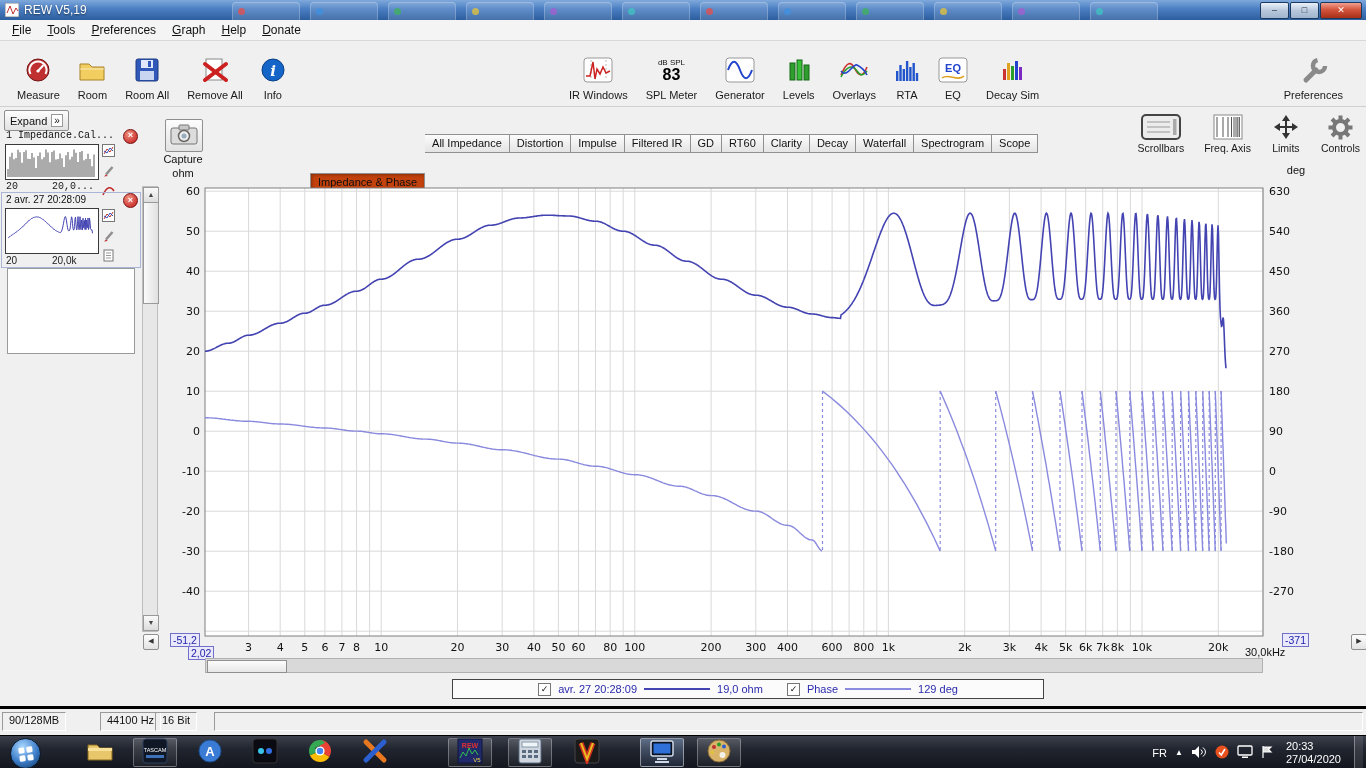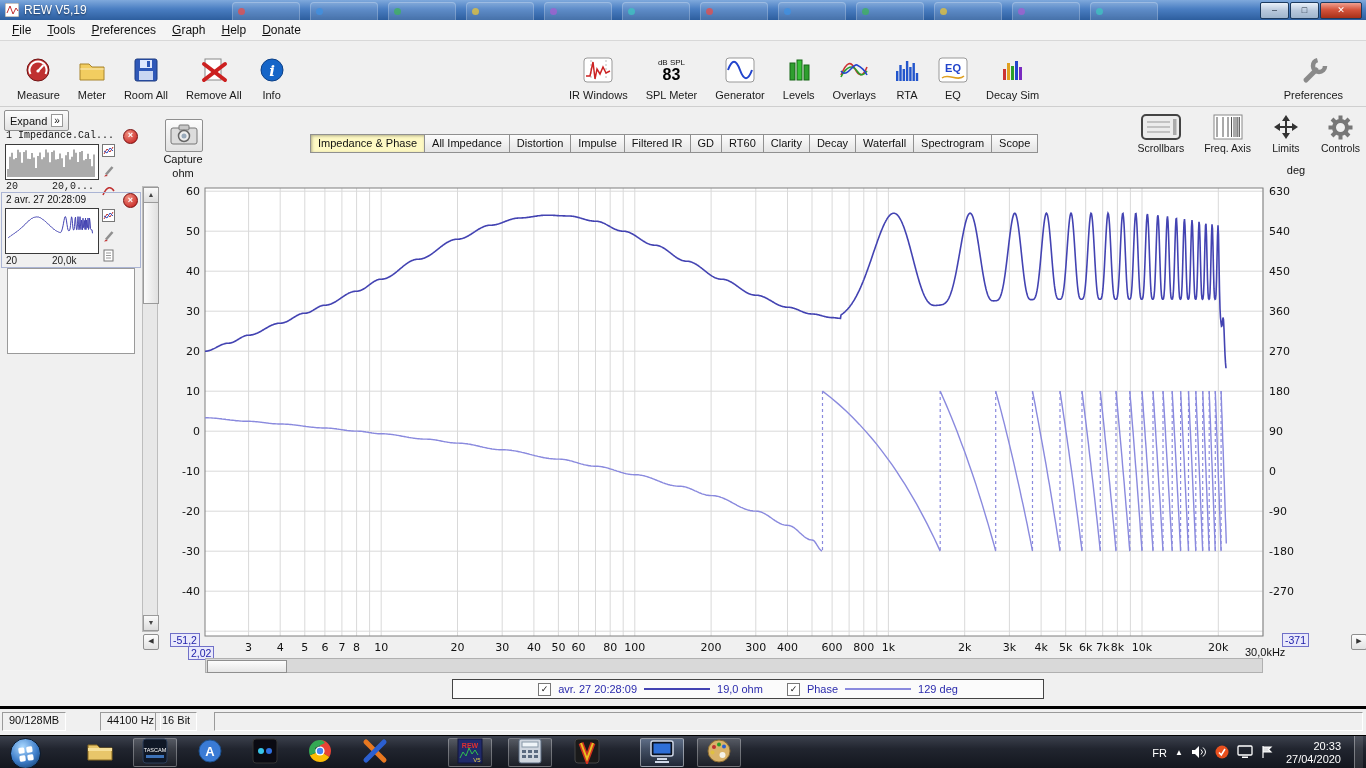--- a/index.html
+++ b/index.html
@@ -73,21 +73,21 @@
 
   
   .capture-btn{position:absolute;left:165px;top:119px;width:36px;height:31px;display:flex;
     align-items:center;justify-content:center;}
   .capture-label{position:absolute;left:150px;top:153px;width:66px;text-align:center;font-size:11px;color:#111;}
   .ohm-label{position:absolute;left:150px;top:167px;width:66px;text-align:center;font-size:11px;color:#111;}
   .tabs{position:absolute;left:310px;top:134px;display:flex;}
   .tab{height:17px;line-height:17px;padding:0 7px;font-size:11px;color:#111;
     background:linear-gradient(#fcfcfc,#e4e4e4);border:1px solid #909090;border-left:none;}
   .tab:first-child{border-left:1px solid #909090;}
-  .tab.selected{background:#fef9c3;box-shadow:inset 1px 1px 3px rgba(0,0,0,.3);}
+  .tab.selected{background:#c2410c;box-shadow:inset 1px 1px 3px rgba(0,0,0,.3);margin-top:39px;}
   .graph-tools{position:absolute;right:6px;top:112px;display:flex;gap:20px;}
   .gt-btn{display:flex;flex-direction:column;align-items:center;font-size:10.5px;color:#1a1a1a;}
   .gt-btn .gicon{height:30px;display:flex;align-items:center;justify-content:center;}
   .deg-label{position:absolute;left:1274px;top:164px;width:44px;text-align:center;font-size:11px;color:#111;}
 
   
   .plot-wrap{position:absolute;left:160px;top:180px;width:1160px;height:482px;}
   .plot-wrap svg{display:block;font-family:"DejaVu Sans",sans-serif;}
   .axis-box{position:absolute;font-size:10.5px;color:#2222aa;background:#e9e9fb;
     border:1px solid #7070c8;padding:0 2px;line-height:12px;}
@@ -115,21 +115,21 @@
     border:1px solid #0a1a2e;display:flex;align-items:center;justify-content:center;}
   .tk-btn{position:absolute;top:2px;width:44px;height:29px;display:flex;align-items:center;
     justify-content:center;border-radius:2px;box-sizing:border-box;}
   .tk-btn.open{background:linear-gradient(rgba(255,255,255,.16),rgba(255,255,255,.04));
     border:1px solid rgba(255,255,255,.3);}
   .tk-btn.active{background:linear-gradient(rgba(170,205,255,.35),rgba(120,160,220,.12));
     border:1px solid rgba(255,255,255,.45);}
   .tray{position:absolute;right:0;top:0;height:33px;display:flex;align-items:center;gap:8px;
     padding-right:3px;color:#fff;font-size:11px;}
   .tray-up{font-size:8px;color:#fff;}
-  .clock{text-align:right;font-size:11px;line-height:12.5px;margin-left:5px;}
+  .clock{font-size:11px;line-height:12.5px;margin-left:5px;}
   .show-desktop{width:8px;height:33px;background:rgba(255,255,255,.1);
     border-left:1px solid rgba(255,255,255,.35);margin-left:5px;}
 </style>
 </head>
 <body>
 
 <div class="rew-window">
 
   <div class="titlebar">
     <div class="ghost-tabs">
@@ -204,21 +204,21 @@
           </div>
           <span>Measure</span>
         </div>
         <div class="tb-btn">
           <div class="ticon">
             <svg width="28" height="24">
               <path d="M2 6 h9 l3 3 h12 v13 H2 z" fill="#f2cd60" stroke="#a8842c"></path>
               <path d="M2 11 h24" stroke="#ffffff" opacity="0.6"></path>
             </svg>
           </div>
-          <span>Meter</span>
+          <span>Room</span>
         </div>
         <div class="tb-btn">
           <div class="ticon">
             <svg width="26" height="26">
               <rect x="2" y="2" width="22" height="22" rx="2" fill="#2f58b8" stroke="#1c3a80"></rect>
               <rect x="7" y="3" width="12" height="8" fill="#dfe8ff"></rect>
               <rect x="14" y="4" width="3" height="6" fill="#2f58b8"></rect>
               <rect x="6" y="14" width="14" height="9" fill="#c9d6f2"></rect>
             </svg>
           </div>

